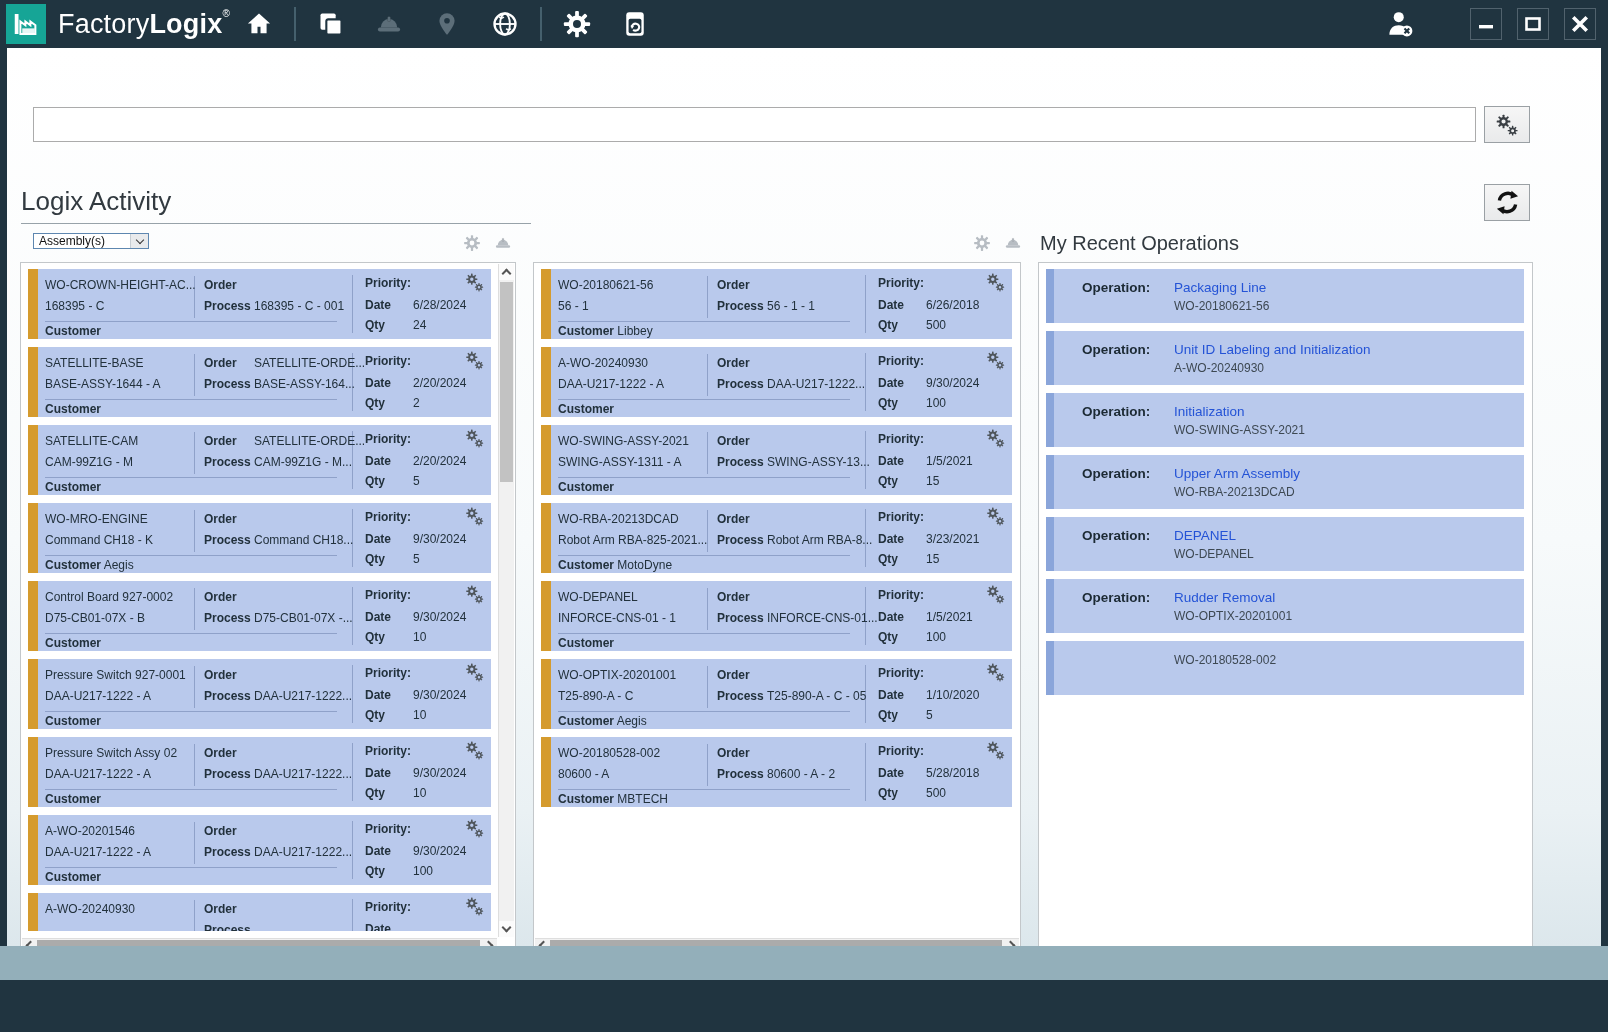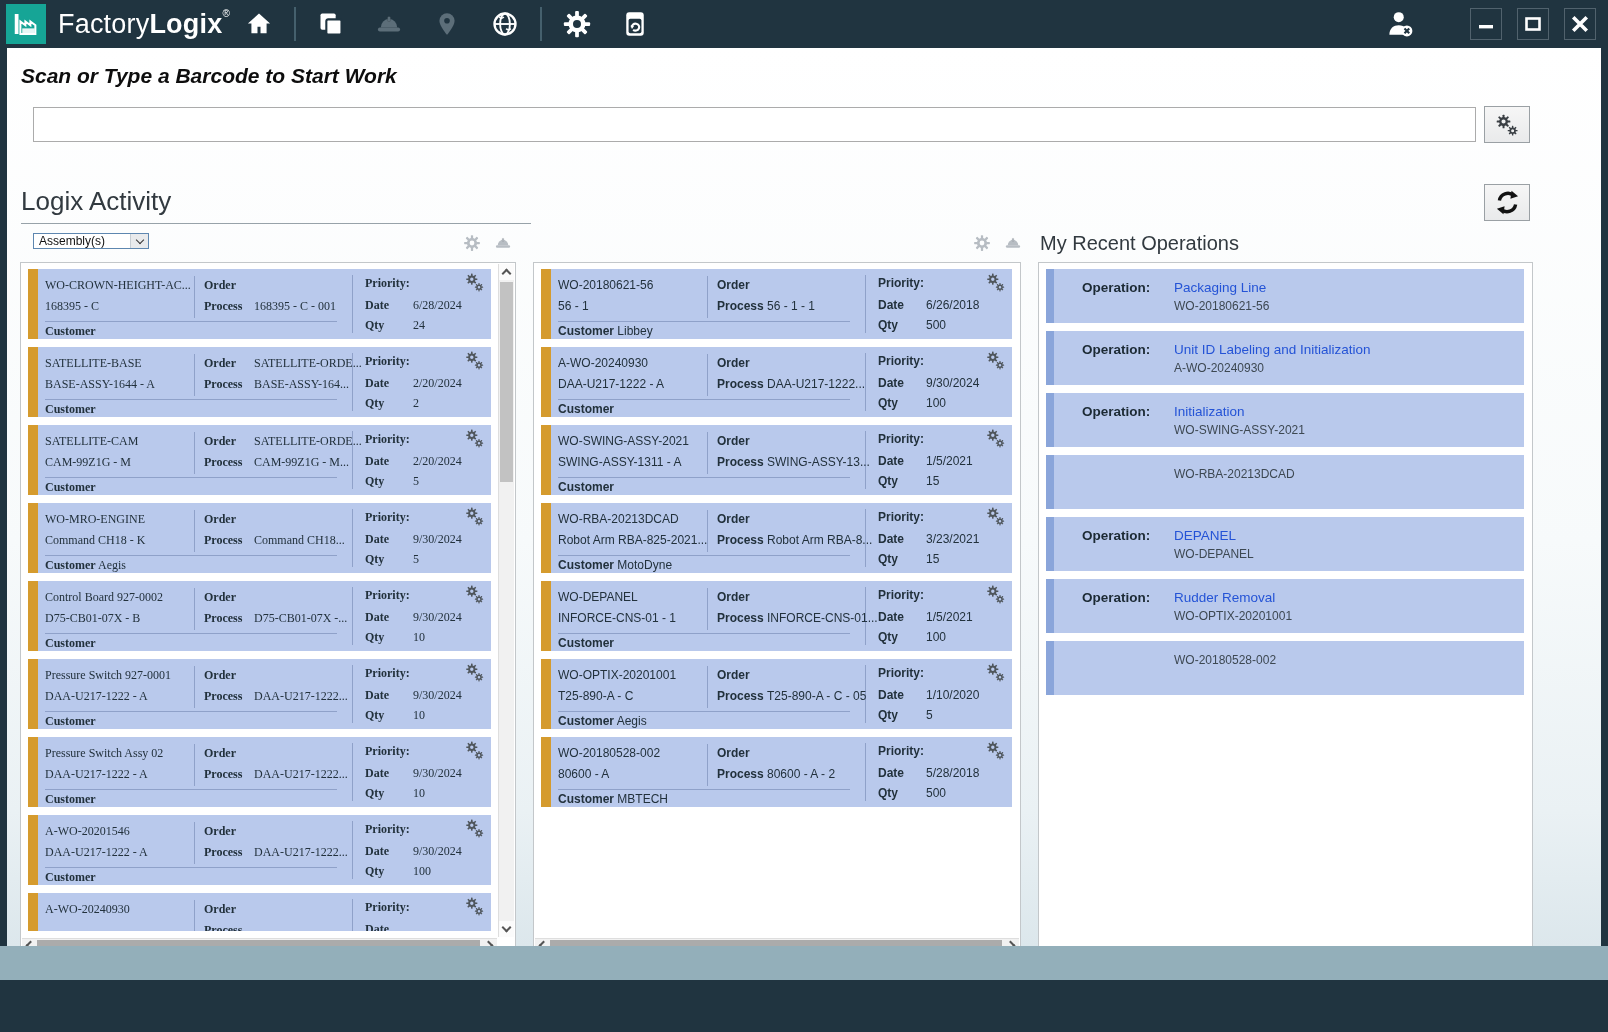--- a/index.html
+++ b/index.html
@@ -54,21 +54,21 @@
           background:#fff;display:flex;align-items:center;font-size:12px;color:#111;cursor:pointer;}
   .filter .fv{flex:1;padding-left:5px;}
   .filter .fbtn{width:18px;height:100%;background:#e8eaec;border-left:1px solid #c6cdd3;
                 display:flex;align-items:center;justify-content:center;}
 
   .mini-icons{position:absolute;display:flex;gap:13px;}
   .mi{width:18px;height:18px;color:#b7bdc3;}
 
   
   .panel{position:absolute;top:214px;height:691px;background:#fff;border:1px solid #c3c7ca;}
-  .panel1{left:13px;width:496px;font-family:Liberation Serif, serif;}
+  .panel1{left:13px;width:496px;}
   .panel2{left:526px;width:488px;}
   .panel3{left:1031px;width:495px;}
   .cards{position:absolute;left:7px;top:6px;right:24px;height:662px;overflow:hidden;}
   .panel2 .cards{right:8px;}
   .panel3 .cards{right:8px;height:670px;}
 
   
   .wo-card{position:relative;height:70px;margin-bottom:8px;background:var(--card-bg);display:flex;cursor:pointer;}
   .wo-bar{width:10px;background:var(--card-bar);}
   .wo-body{flex:1;position:relative;color:var(--card-text);font-size:12px;}
@@ -218,21 +218,20 @@
         </svg>
     </div>
   </div>
 </div>
 
 <div class="sideL"></div>
 <div class="sideR"></div>
 
 <div class="content">
 
-  <div class="bc-title">Scan or Type a Barcode to Start Work</div>
   <input class="bc-input" value="" style="">
   <div class="sq-btn bc-btn" style="color:#3a3f44">
     <svg width="26" height="26" viewBox="0 0 30 30">
       <use href="#sym-gear" x="2" y="2" width="18" height="18"></use>
       <use href="#sym-gear" x="15" y="15" width="13" height="13"></use>
     </svg>
   </div>
 
   <div class="ra-title">Logix Activity</div>
   <div class="ra-rule"></div>
@@ -739,20 +738,21 @@
           <div class="op-bar"></div>
           <div class="op-body">
             <div><span class="op-label">Operation:</span><a class="op-link">Initialization</a></div>
             <div class="op-wo">WO-SWING-ASSY-2021</div>
           </div>
         </div>
 
         <div class="op-card">
           <div class="op-bar"></div>
           <div class="op-body">
+            <div><span class="op-label">Operation:</span><a class="op-link">Upper Arm Assembly</a></div>
             <div class="op-wo">WO-RBA-20213DCAD</div>
           </div>
         </div>
 
         <div class="op-card">
           <div class="op-bar"></div>
           <div class="op-body">
             <div><span class="op-label">Operation:</span><a class="op-link">DEPANEL</a></div>
             <div class="op-wo">WO-DEPANEL</div>
           </div>

